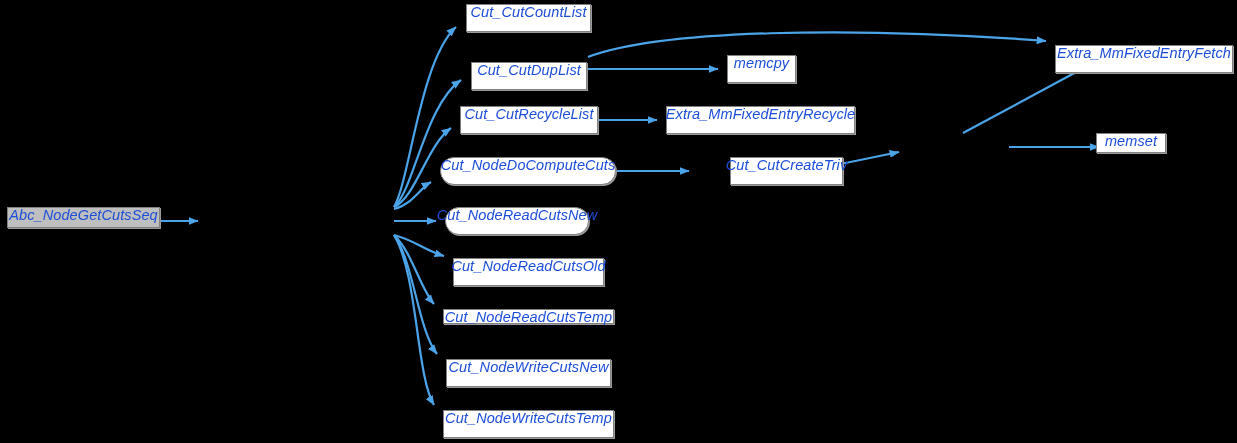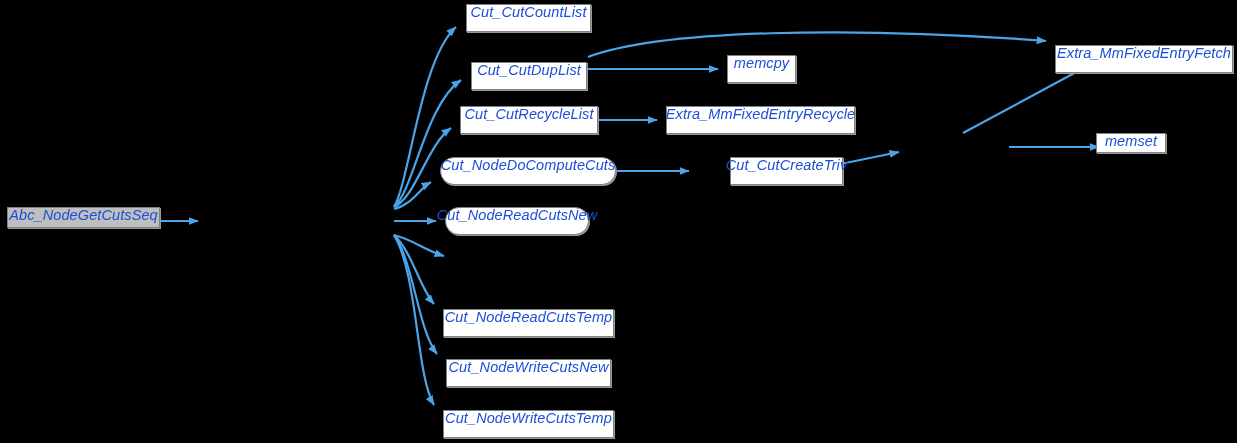--- a/index.html
+++ b/index.html
@@ -97,21 +97,24 @@
   </div>
   <div class="node" style="left: 460px; top: 106px; width: 138px; height: 28px; background: rgb(255, 255, 255); border-color: rgb(128, 128, 128);">
     <span class="node-label">Cut_CutRecycleList</span>
   </div>
   <div class="node" style="left: 440px; top: 157px; width: 176px; height: 28px; background: rgb(255, 255, 255); border-color: rgb(128, 128, 128); border-radius: 14px;">
     <span class="node-label">Cut_NodeDoComputeCuts</span>
   </div>
   <div class="node" style="left: 445px; top: 207px; width: 144px; height: 28px; background: rgb(255, 255, 255); border-color: rgb(128, 128, 128); border-radius: 14px;">
     <span class="node-label">Cut_NodeReadCutsNew</span>
   </div>
-  <div class="node" style="left: 443px; top: 309px; width: 171px; height: 28px; background: rgb(255, 255, 255); border-color: rgb(128, 128, 128);">
+  <div class="node" style="left: 453px; top: 258px; width: 151px; height: 28px; background: rgb(255, 255, 255); border-color: rgb(128, 128, 128);">
+    <span class="node-label">Cut_NodeReadCutsOld</span>
+  </div>
+  <div class="node" style="left: 443px; top: 309px; width: 171px; height: 15px; background: rgb(255, 255, 255); border-color: rgb(128, 128, 128);">
     <span class="node-label">Cut_NodeReadCutsTemp</span>
   </div>
   <div class="node" style="left: 446px; top: 359px; width: 165px; height: 28px; background: rgb(255, 255, 255); border-color: rgb(128, 128, 128);">
     <span class="node-label">Cut_NodeWriteCutsNew</span>
   </div>
   <div class="node" style="left: 443px; top: 410px; width: 171px; height: 28px; background: rgb(255, 255, 255); border-color: rgb(128, 128, 128);">
     <span class="node-label">Cut_NodeWriteCutsTemp</span>
   </div>
   <div class="node" style="left: 727px; top: 55px; width: 69px; height: 28px; background: rgb(255, 255, 255); border-color: rgb(128, 128, 128);">
     <span class="node-label">memcpy</span>

